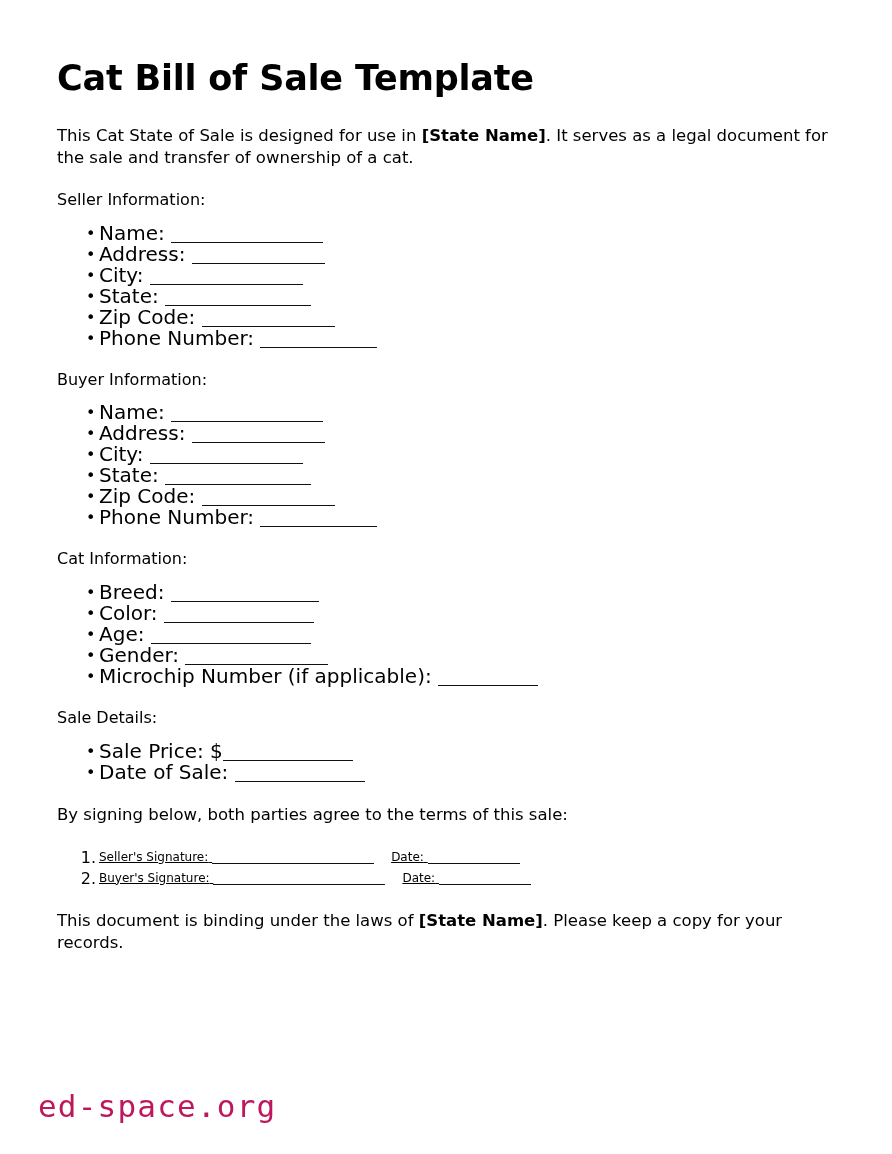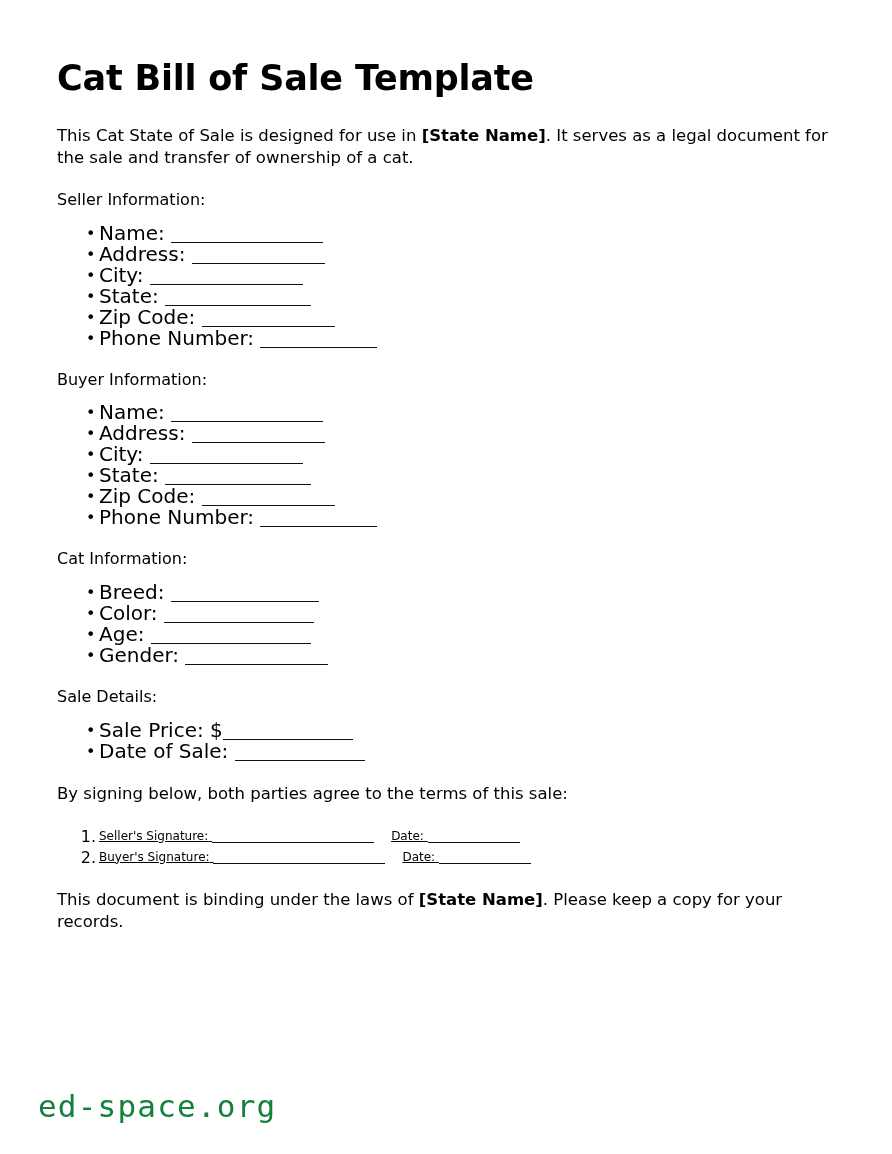--- a/index.html
+++ b/index.html
@@ -99,21 +99,21 @@
   }
   b.placeholder {
     font-weight: bold;
   }
   .watermark {
     position: absolute;
     left: 30px;
     top: 1088px;
     font-family: "DejaVu Sans Mono", monospace;
     font-size: 31px;
-    color: #15803d;
+    color: #be185d;
     letter-spacing: 1.2px;
     white-space: nowrap;
   }
 </style>
 </head>
 <body>
 
 <div class="page">
   <div class="content">
 
@@ -139,20 +139,21 @@
           <li><span>State:</span> <span class="blank" style="width: 146px;"></span></li>
           <li><span>Zip Code:</span> <span class="blank" style="width: 133px;"></span></li>
           <li><span>Phone Number:</span> <span class="blank" style="width: 117px;"></span></li>
         </ul>
         <p class="section-label">Cat Information:</p>
         <ul class="fields">
           <li><span>Breed:</span> <span class="blank" style="width: 148px;"></span></li>
           <li><span>Color:</span> <span class="blank" style="width: 150px;"></span></li>
           <li><span>Age:</span> <span class="blank" style="width: 160px;"></span></li>
           <li><span>Gender:</span> <span class="blank" style="width: 143px;"></span></li>
+          <li><span>Microchip Number (if applicable):</span> <span class="blank" style="width: 100px;"></span></li>
         </ul>
         <p class="section-label">Sale Details:</p>
         <ul class="fields">
           <li><span>Sale Price: $</span><span class="blank" style="width: 130px;"></span></li>
           <li><span>Date of Sale:</span> <span class="blank" style="width: 130px;"></span></li>
         </ul>
       </div>
 
     <p class="para">By signing below, both parties agree to the terms of this sale:</p>
 

